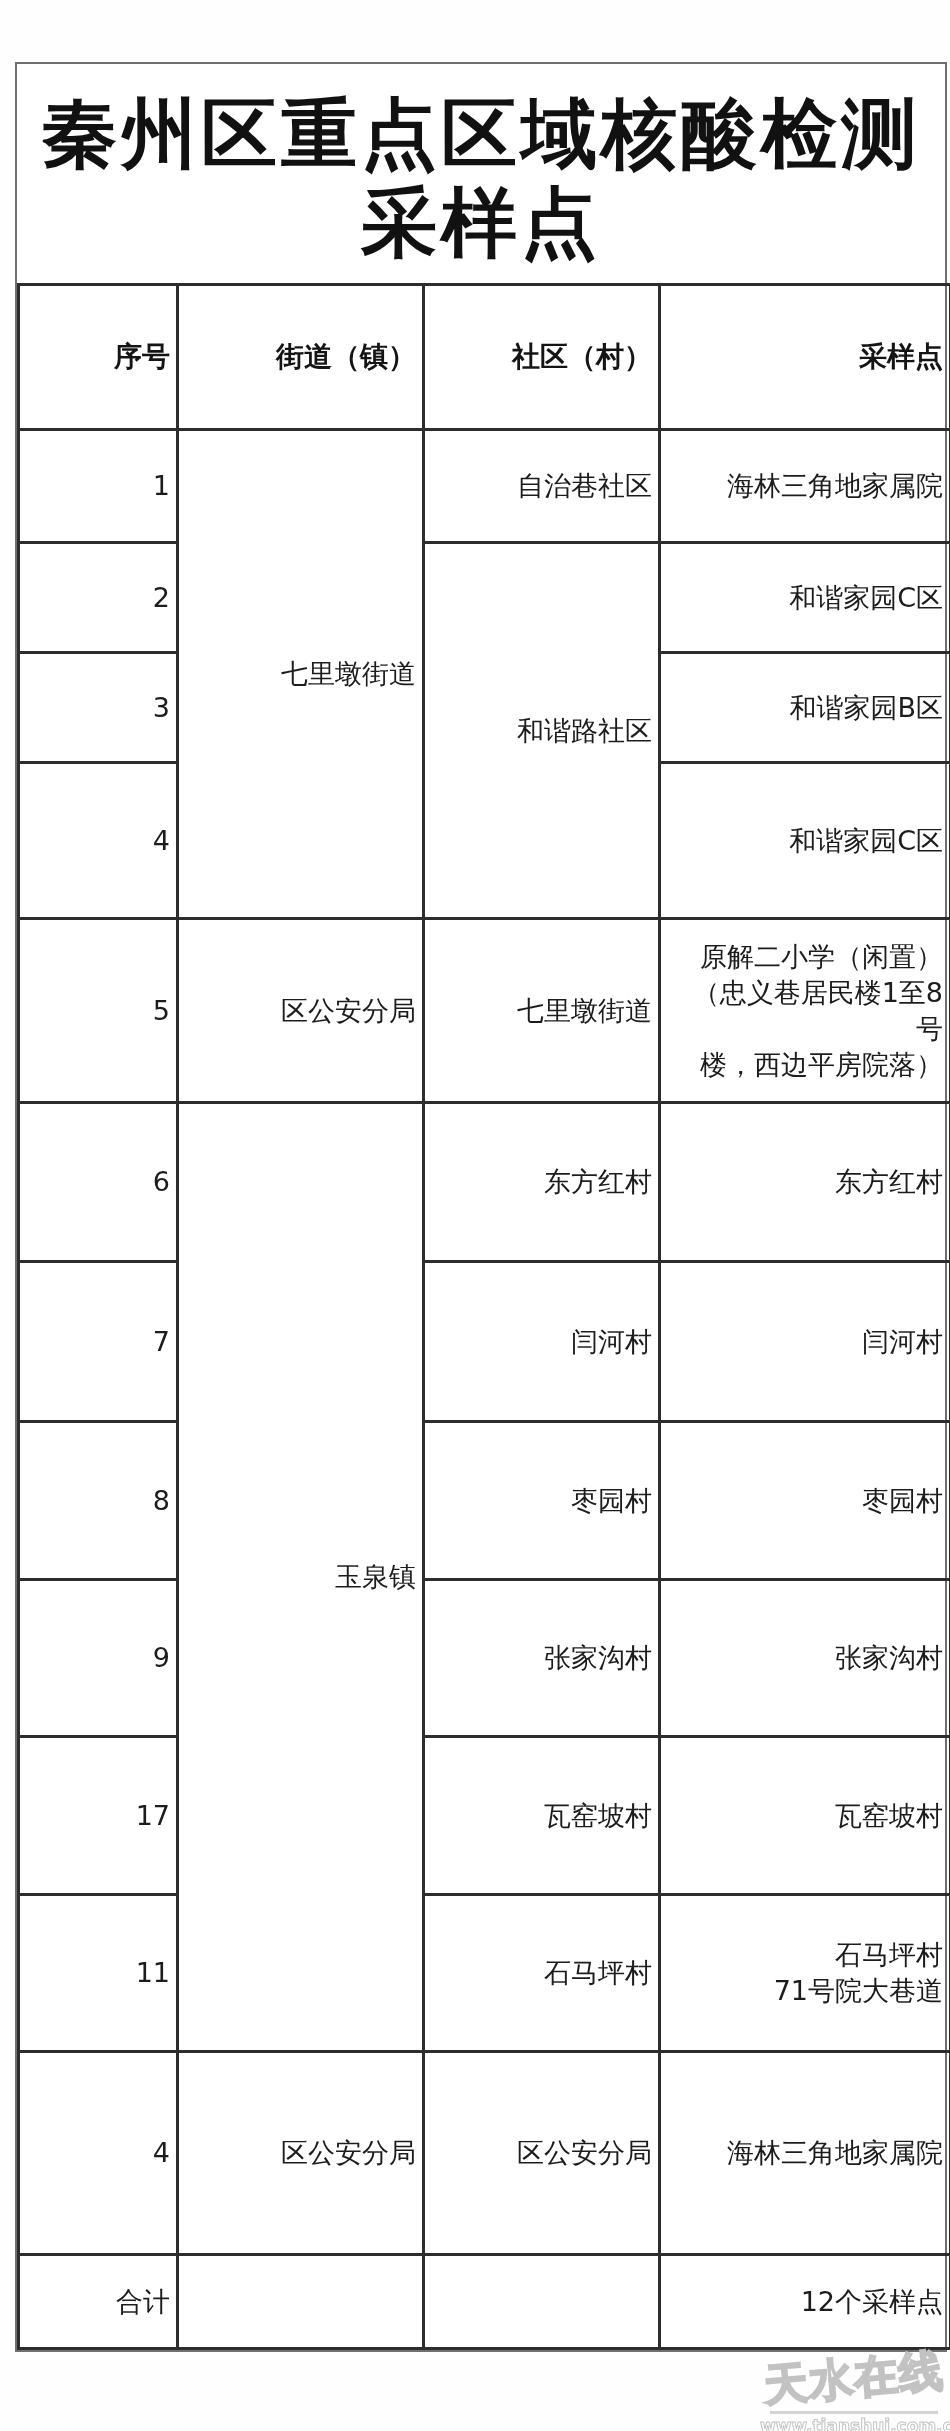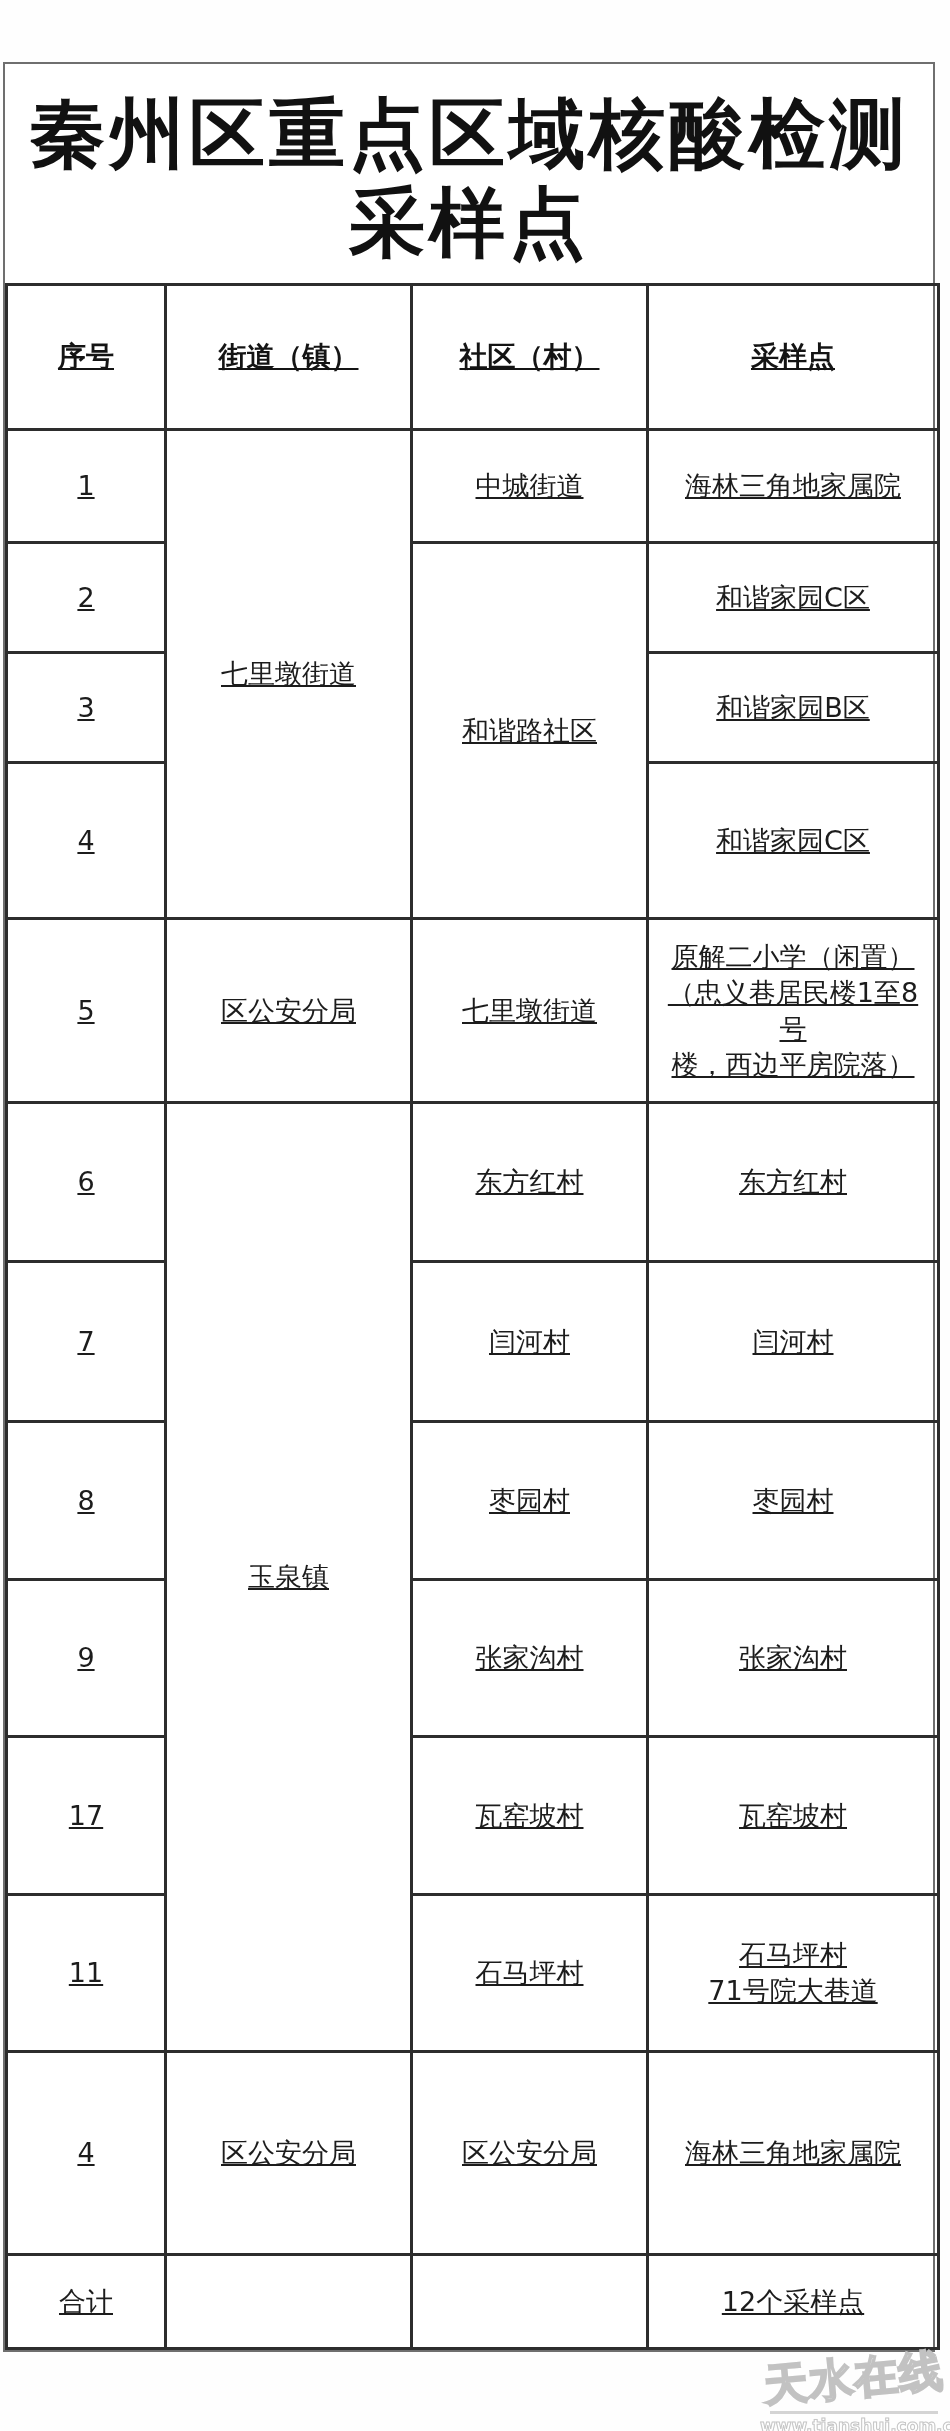--- a/index.html
+++ b/index.html
@@ -8,21 +8,21 @@
     background: #fefefe;
     width: 950px;
     height: 2431px;
     position: relative;
     font-family: "DejaVu Sans", "Liberation Sans", sans-serif;
     color: #1c1c1c;
     overflow: hidden;
   }
   .frame {
     position: absolute;
-    left: 3px;
+    left: 15px;
     top: 62px;
     width: 932px;
     box-sizing: border-box;
     border: 2px solid #6f6f6f;
     background: #ffffff;
   }
   .title {
     text-align: center;
     font-weight: bold;
     color: #111111;
@@ -33,29 +33,28 @@
     padding: 25px 0 16px 0;
   }
   table.sampling {
     width: 100%;
     border-collapse: collapse;
     table-layout: fixed;
   }
   table.sampling th,
   table.sampling td {
     border: 3px solid #2d2d2d;
-    text-align: center;
+    text-align: right;
     vertical-align: middle;
     font-size: 27px;
     line-height: 36px;
     white-space: pre-line;
     padding: 4px 6px;
     box-sizing: border-box;
     color: #1c1c1c;
-    text-decoration: underline;
   }
   table.sampling th {
     font-size: 28px;
     font-weight: bold;
     color: #141414;
   }
   .watermark {
     position: absolute;
     left: 760px;
     top: 2349px;
@@ -105,21 +104,21 @@
         <tr style="height:145px">
       <th>序号</th>
       <th>街道（镇）</th>
       <th>社区（村）</th>
       <th>采样点</th>
     </tr>
 
     <tr style="height:113px">
       <td>1</td>
       <td rowspan="4">七里墩街道</td>
-      <td>中城街道</td>
+      <td>自治巷社区</td>
       <td>海林三角地家属院</td>
     </tr>
 
     <tr style="height:110px">
       <td>2</td>
       <td rowspan="3">和谐路社区</td>
       <td>和谐家园C区</td>
     </tr>
 
     <tr style="height:110px">

